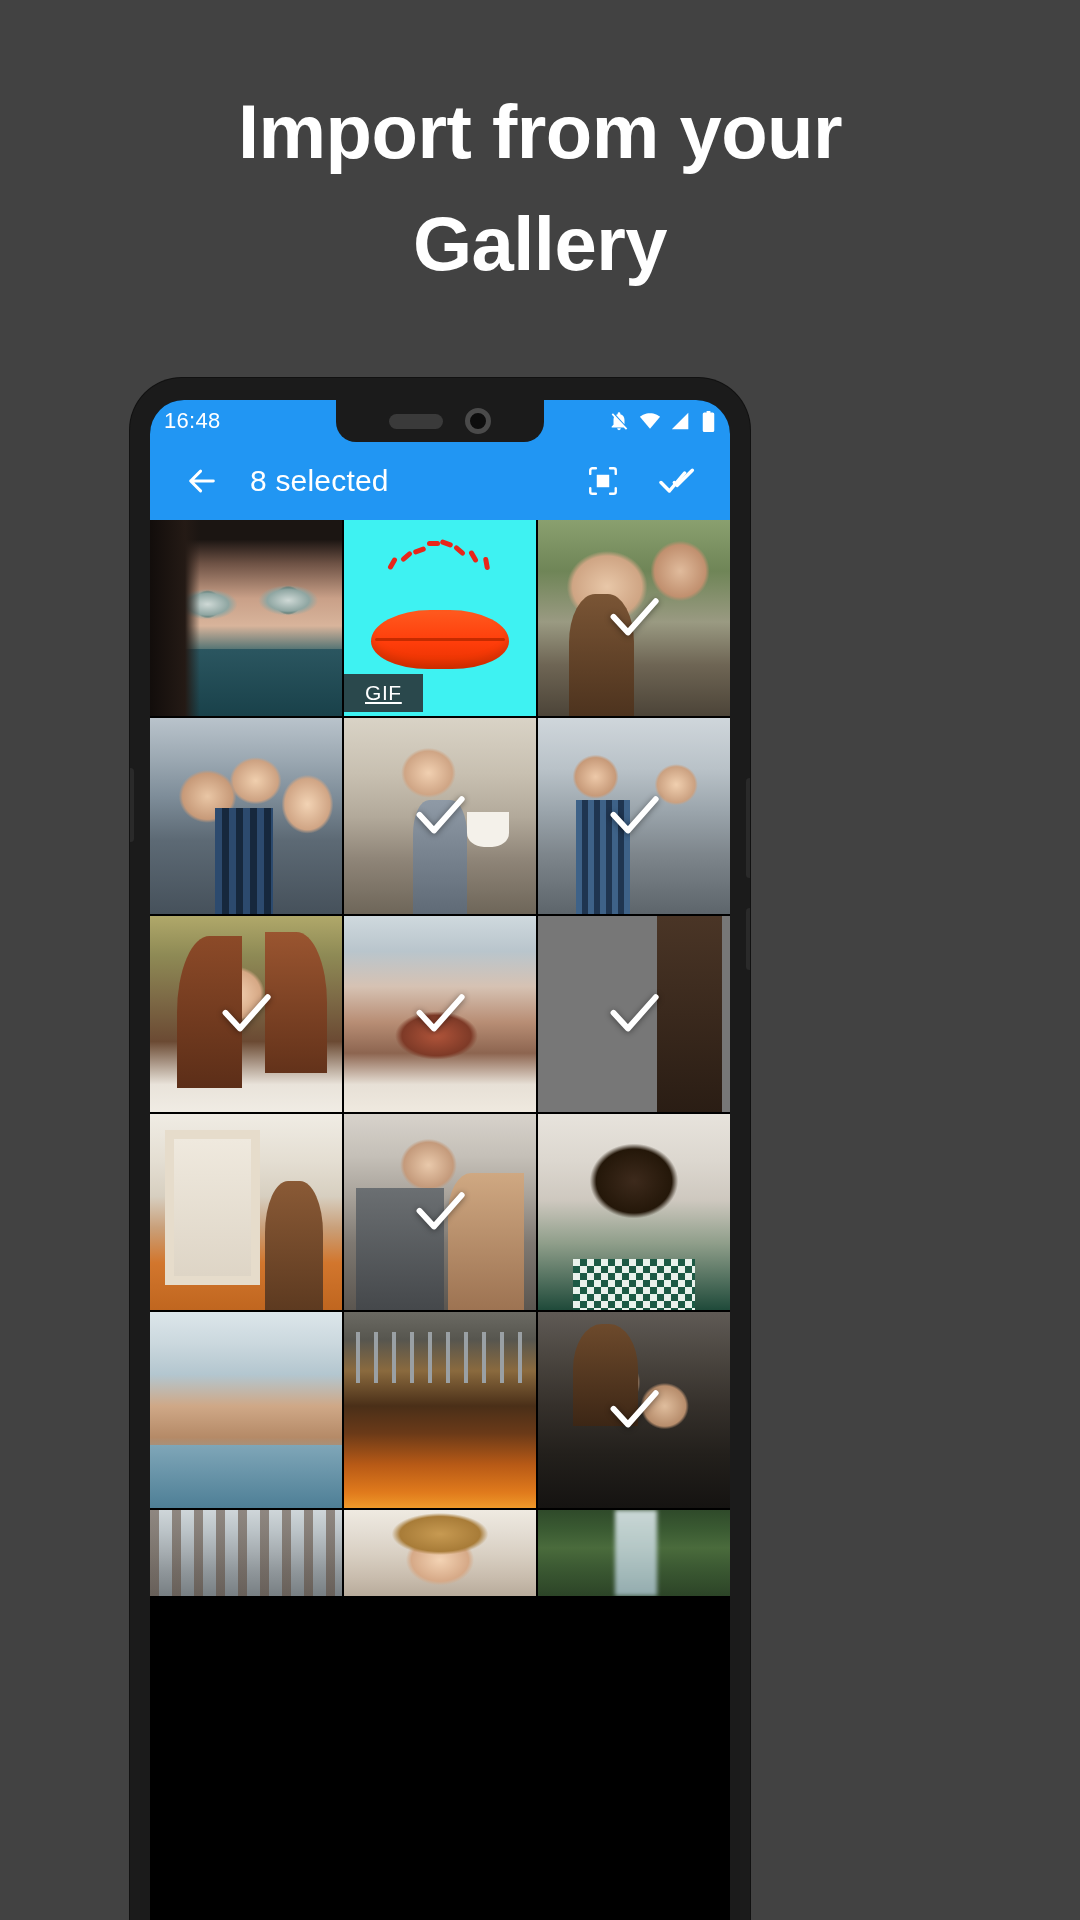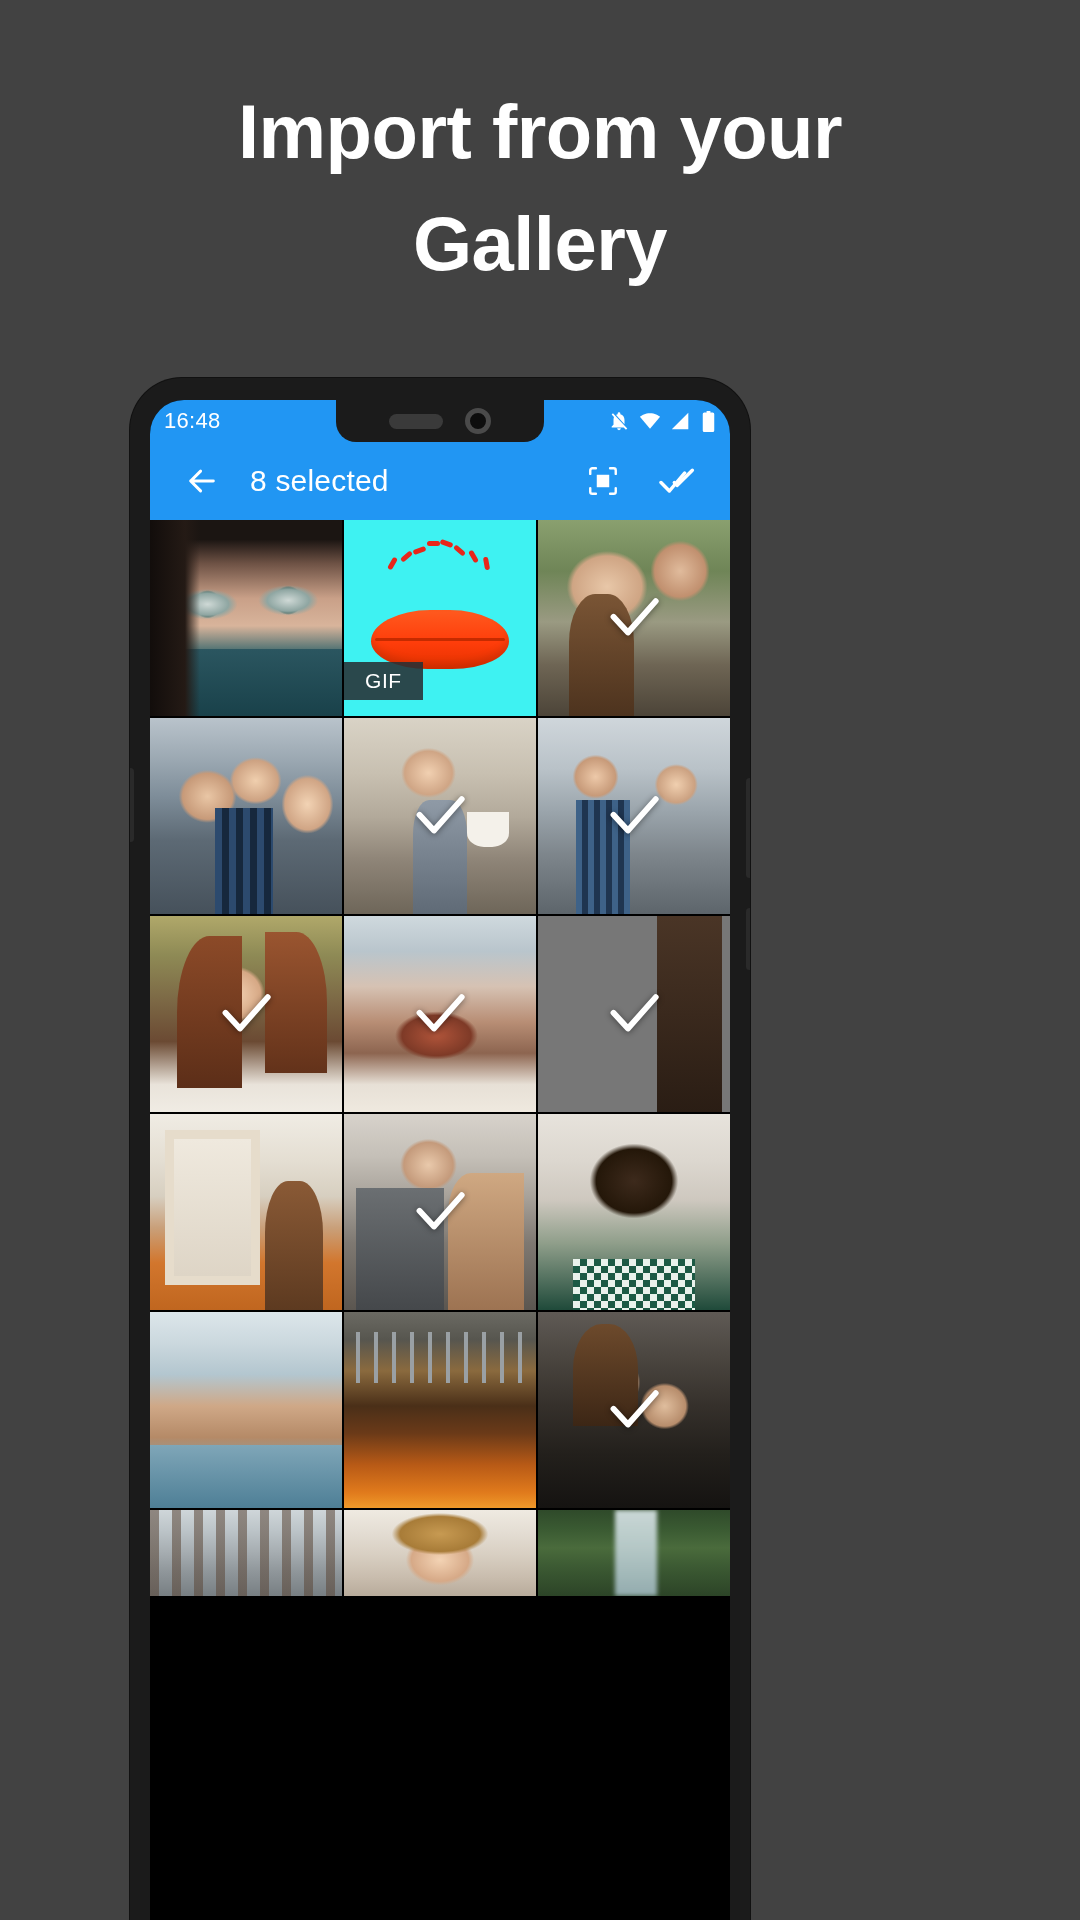--- a/index.html
+++ b/index.html
@@ -107,26 +107,27 @@
   .cell.short { height: 86px; }
 
   .check {
     position: absolute; left: 50%; top: 50%;
     transform: translate(-50%, -50%);
     width: 58px; height: 58px;
     z-index: 5;
     filter: drop-shadow(0 1px 3px rgba(0,0,0,.45));
   }
   .gif-badge {
-    position: absolute; left: 0; bottom: 16px;
+    position: absolute; left: 0; bottom: 4px;
     background: rgba(40,48,52,.88);
     color: #fff; font-size: 21px; font-weight: 500;
     padding: 7px 21px;
     letter-spacing: .6px;
     z-index: 6;
+    text-decoration: underline;
   }
 
   
   .ph { position:absolute; inset:0; }
 
   
   .p-eyes { background:
       radial-gradient(ellipse 26% 13% at 30% 43%, #cfd9d6 0%, #8fa6a2 42%, rgba(0,0,0,0) 60%),
       radial-gradient(ellipse 26% 13% at 72% 41%, #cfd9d6 0%, #8fa6a2 42%, rgba(0,0,0,0) 60%),
       radial-gradient(circle at 30% 43%, #3a5a52 0 7%, rgba(0,0,0,0) 8%),

